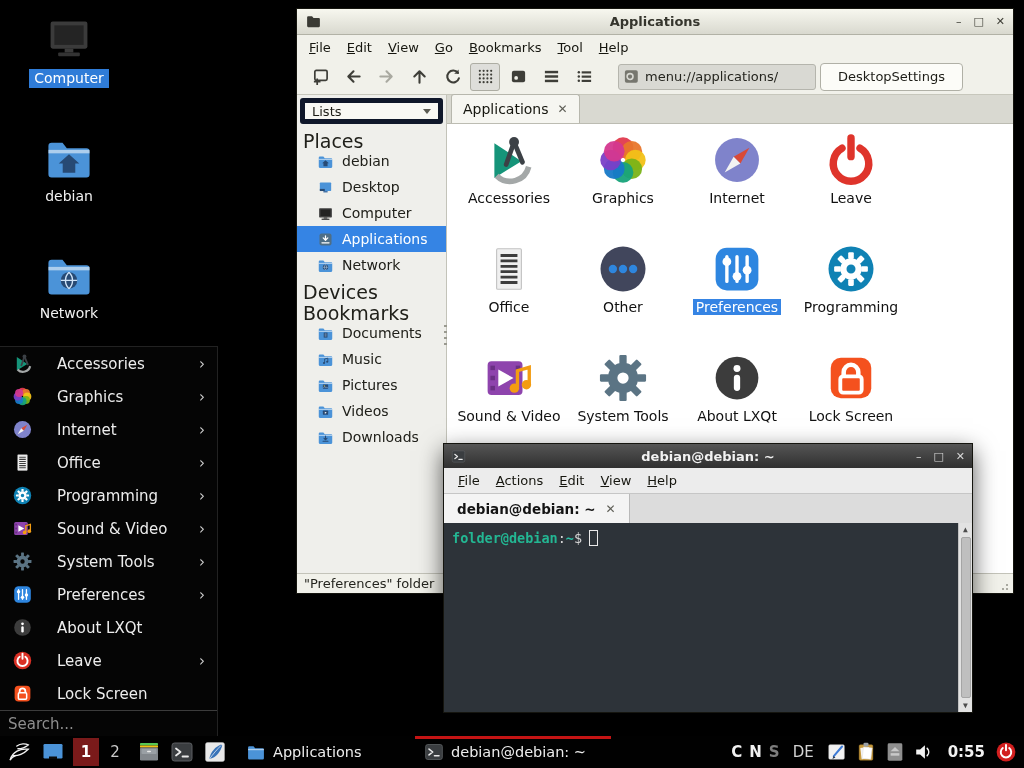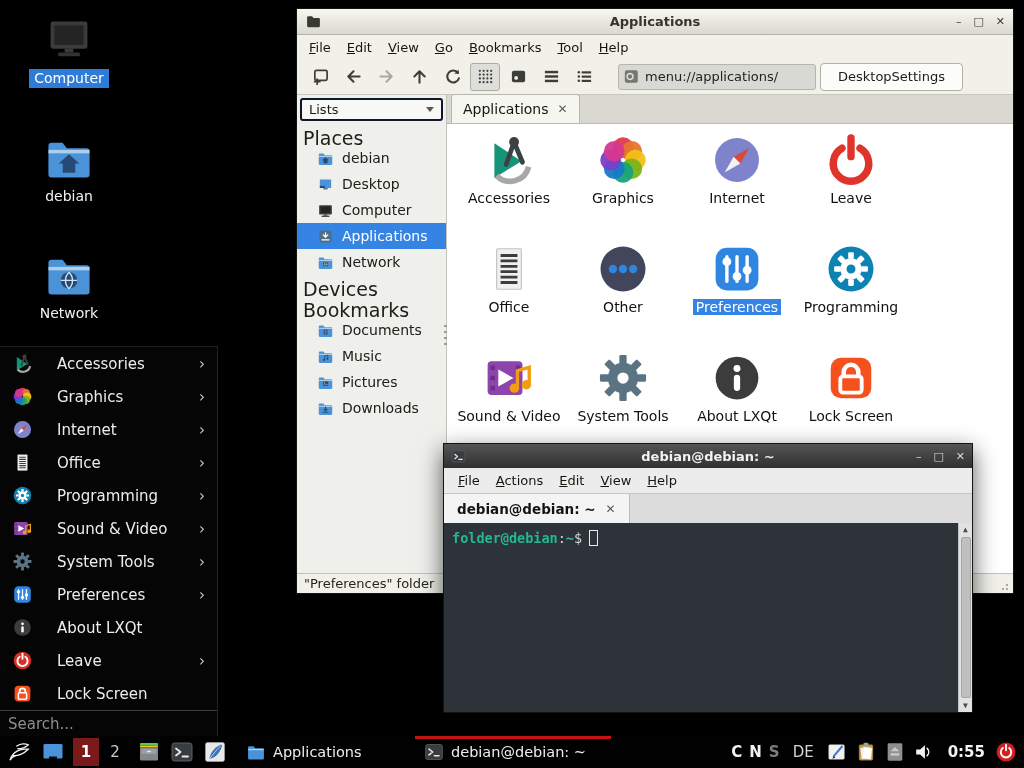--- a/index.html
+++ b/index.html
@@ -36,21 +36,21 @@
   .tbtn { width:30px; height:28px; display:flex; align-items:center; justify-content:center; color:#3e3e38; border-radius:3px; margin-right:3px; }
   .tbtn svg { width:17px; height:17px; }
   .tbtn.disabled { color:#a9a9a0; }
   .tbtn.pressed { background:#dededa; border:1px solid #adada3; }
   .addressbar { margin-left:16px; width:198px; height:26px; background:#d9d9d3; border:1px solid #b5b5ad; border-radius:3px; display:flex; align-items:center; padding:0 5px; gap:5px; }
   .addressbar .ic svg { width:16px; height:16px; }
   .address-text { font-size:13px; color:#24241e; white-space:nowrap; overflow:hidden; }
   .pathbtn { margin-left:4px; height:28px; padding:0 17px; background:#fcfcf8; border:1px solid #b0b0a6; border-radius:4px; font-size:13px; color:#1d1d17; display:flex; align-items:center; }
   .fm-body { flex:1; display:flex; min-height:0; }
   .fm-sidebar { width:150px; background:#efefeb; border-right:1px solid #c3c3b9; display:flex; flex-direction:column; position:relative; }
-  .lists-combo { margin:3px; height:23px; background:#f8f8f4; border:2px solid #0f172a; border-radius:3px; display:flex; align-items:center; padding:8px 7px; font-size:13px; color:#1c1c16; }
+  .lists-combo { margin:3px; height:23px; background:#f8f8f4; border:5px solid #0f172a; border-radius:3px; display:flex; align-items:center; padding:8px 7px; font-size:13px; color:#1c1c16; }
   .combo-arrow { margin-left:auto; width:0; height:0; border-left:4px solid transparent; border-right:4px solid transparent; border-top:5px solid #5a5a52; }
   .side-header { font-size:19px; color:#20201a; padding:3px 6px 2px; height:21px; }
   .side-item { height:26px; display:flex; align-items:center; padding-left:20px; gap:8px; font-size:14px; color:#20201a; }
   .side-item .ic svg { width:17px; height:17px; }
   .side-item.selected { background:#3584e4; color:#fff; }
   .splitter-dots { position:absolute; right:-1px; top:230px; width:3px; height:22px; background:repeating-linear-gradient(#9a9a90 0 2px,transparent 2px 6px); }
   .fm-main { flex:1; display:flex; flex-direction:column; min-width:0; }
   .fm-tabbar { height:29px; background:#d9d9d1; border-bottom:1px solid #bcbcb2; display:flex; align-items:flex-end; padding-left:4px; }
   .fm-tab { height:29px; display:flex; align-items:center; gap:9px; padding:0 11px; background:#f6f6f1; border:1px solid #b7b7ad; border-bottom:none; border-radius:3px 3px 0 0; font-size:14px; color:#16160f; }
   .tab-close { color:#5c5c54; font-size:12px; line-height:1; }
@@ -358,20 +358,31 @@
                 <path d="M17.5 31.5 l4.5-4.5 3 3 2-2 3.5 3.5" stroke="#cfe3f7" stroke-width="1.4" fill="none"></path>
               </svg>
             </span>
             <span>Pictures</span>
           </div>
           <div class="side-item">
             <span class="ic ">
               <svg viewBox="0 0 48 48">
                 <path d="M5 13 a3 3 0 0 1 3-3 h10 l4 5 h18 a3 3 0 0 1 3 3 v21 a3 3 0 0 1 -3 3 h-32 a3 3 0 0 1 -3 -3 Z" fill="#4b93d8"></path>
           <rect x="5" y="16.5" width="38" height="3.2" fill="#fff" opacity="0.55"></rect>
+                <rect x="16.5" y="21.5" width="15" height="12" rx="2" fill="#274a74"></rect>
+                <path d="M22 24.5 l5.5 3 -5.5 3 Z" fill="#fff"></path>
+              </svg>
+            </span>
+            <span>Videos</span>
+          </div>
+          <div class="side-item">
+            <span class="ic ">
+              <svg viewBox="0 0 48 48">
+                <path d="M5 13 a3 3 0 0 1 3-3 h10 l4 5 h18 a3 3 0 0 1 3 3 v21 a3 3 0 0 1 -3 3 h-32 a3 3 0 0 1 -3 -3 Z" fill="#4b93d8"></path>
+          <rect x="5" y="16.5" width="38" height="3.2" fill="#fff" opacity="0.55"></rect>
                 <path d="M24 20 v9.5 M19.5 26 l4.5 4.5 4.5-4.5" stroke="#274a74" stroke-width="3" fill="none" stroke-linecap="round" stroke-linejoin="round"></path>
                 <path d="M17 34.5 h14" stroke="#274a74" stroke-width="3" stroke-linecap="round"></path>
               </svg>
             </span>
             <span>Downloads</span>
           </div>
         </div>
       <div class="splitter-dots"></div>
     </div>
     <div class="fm-main">

